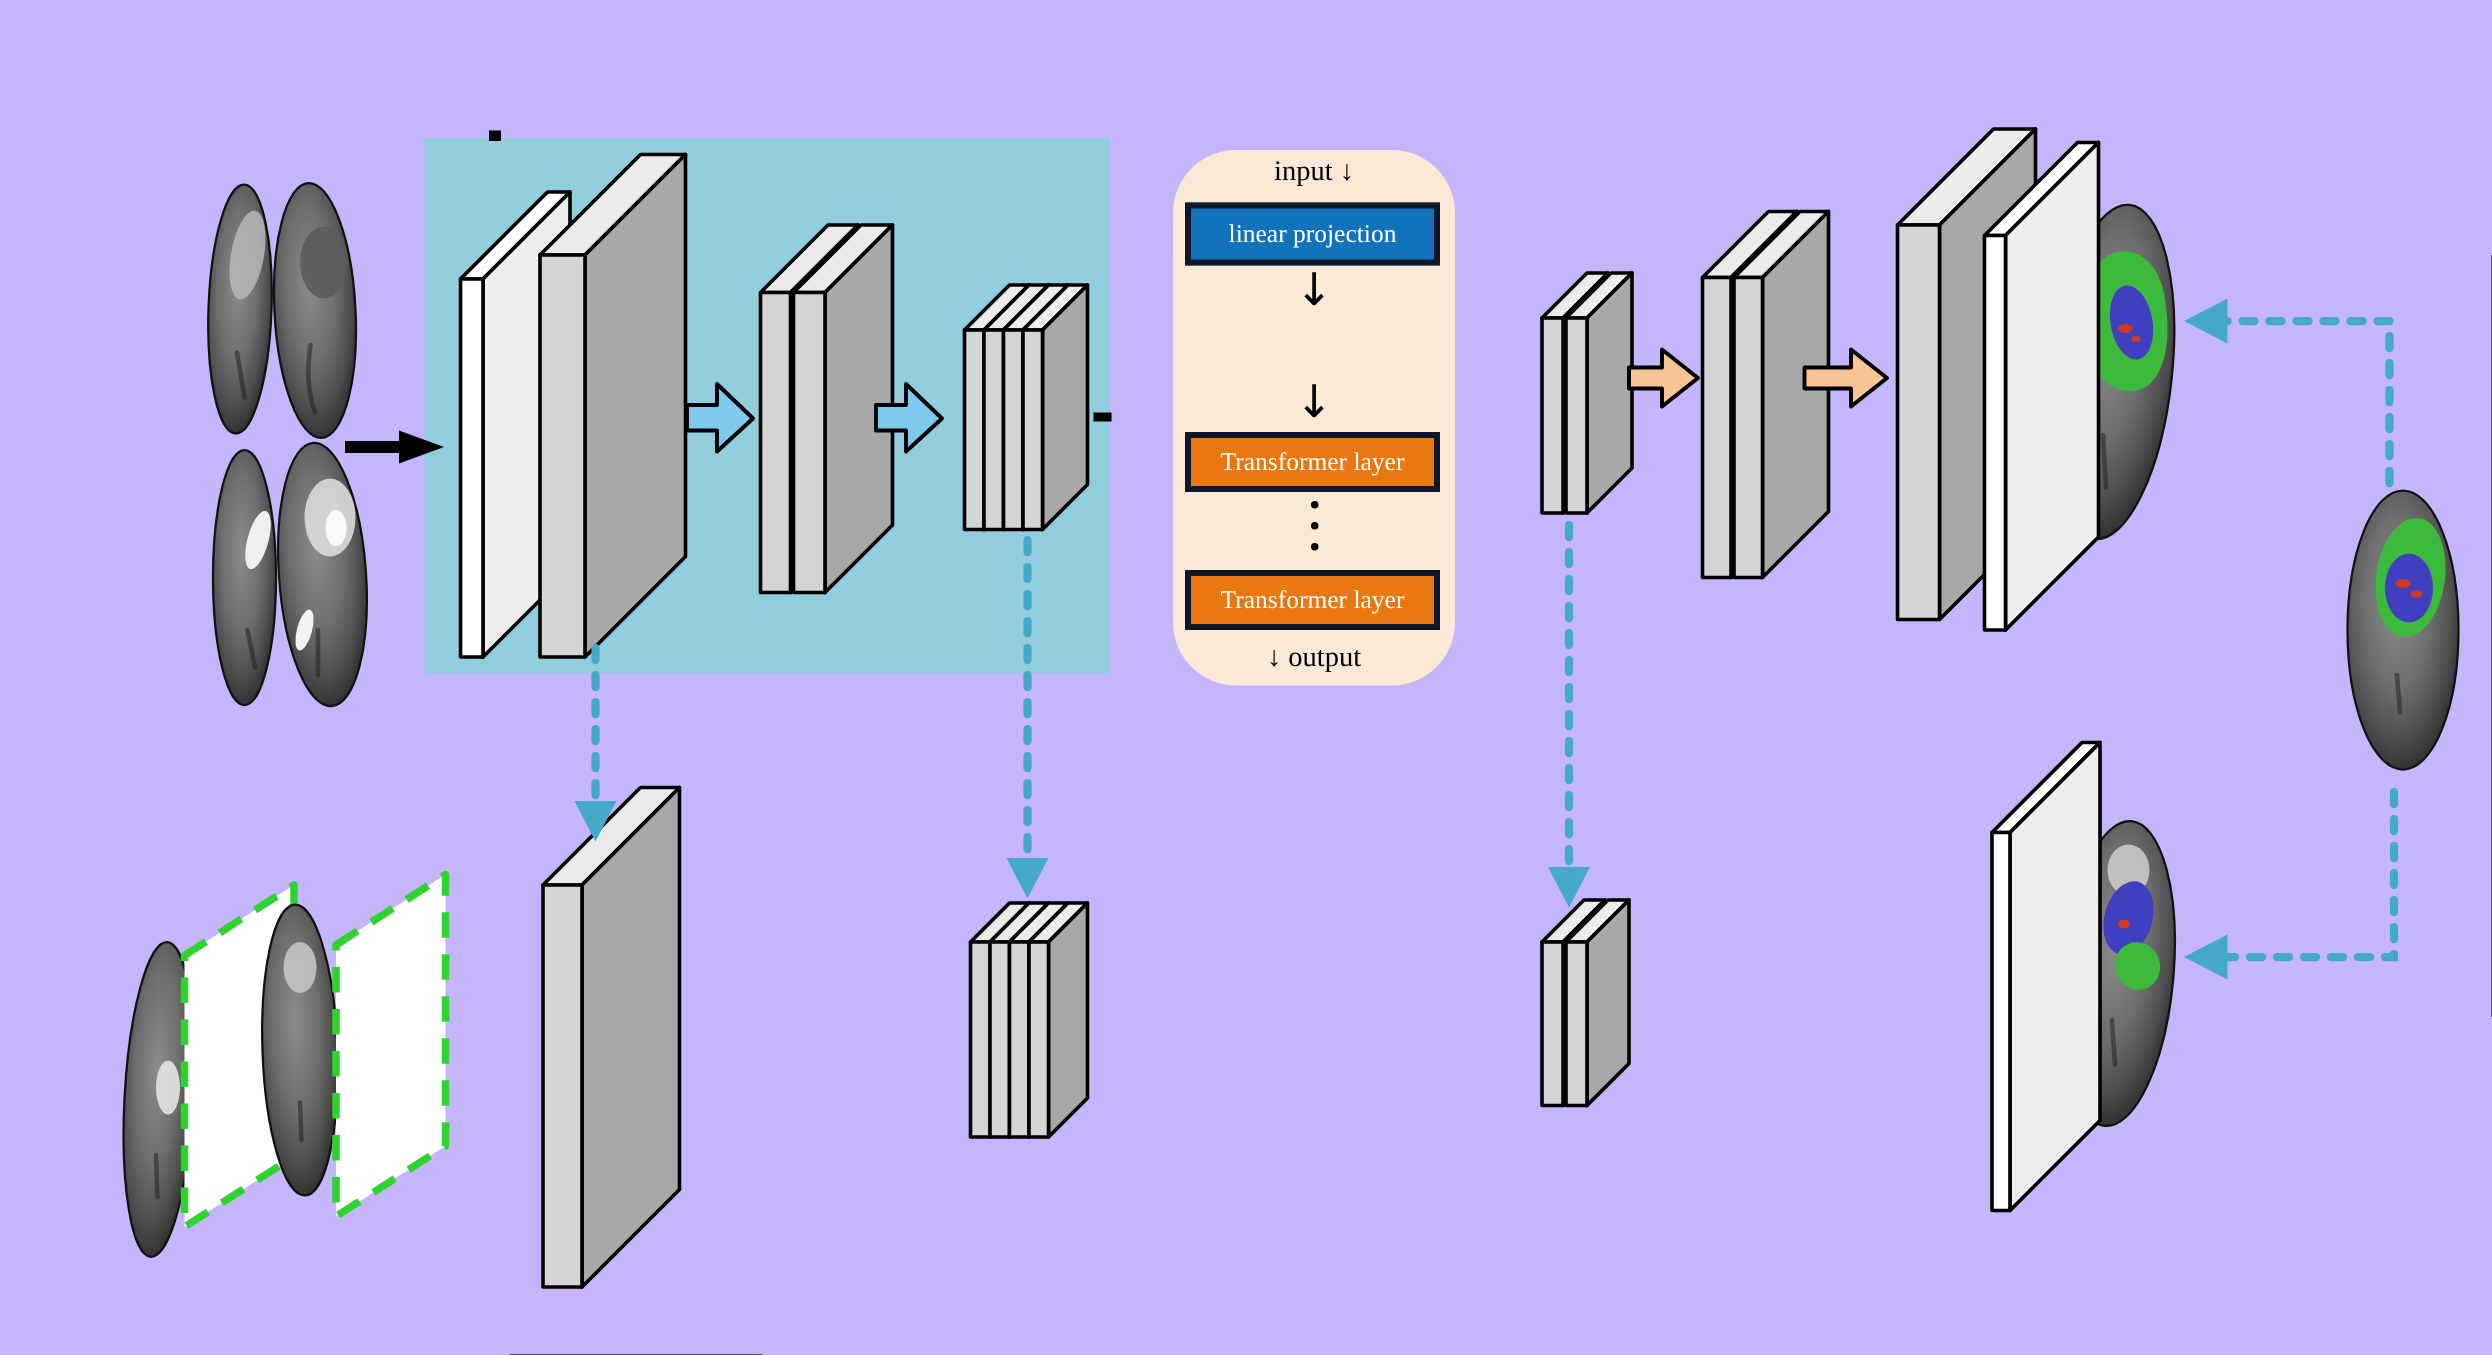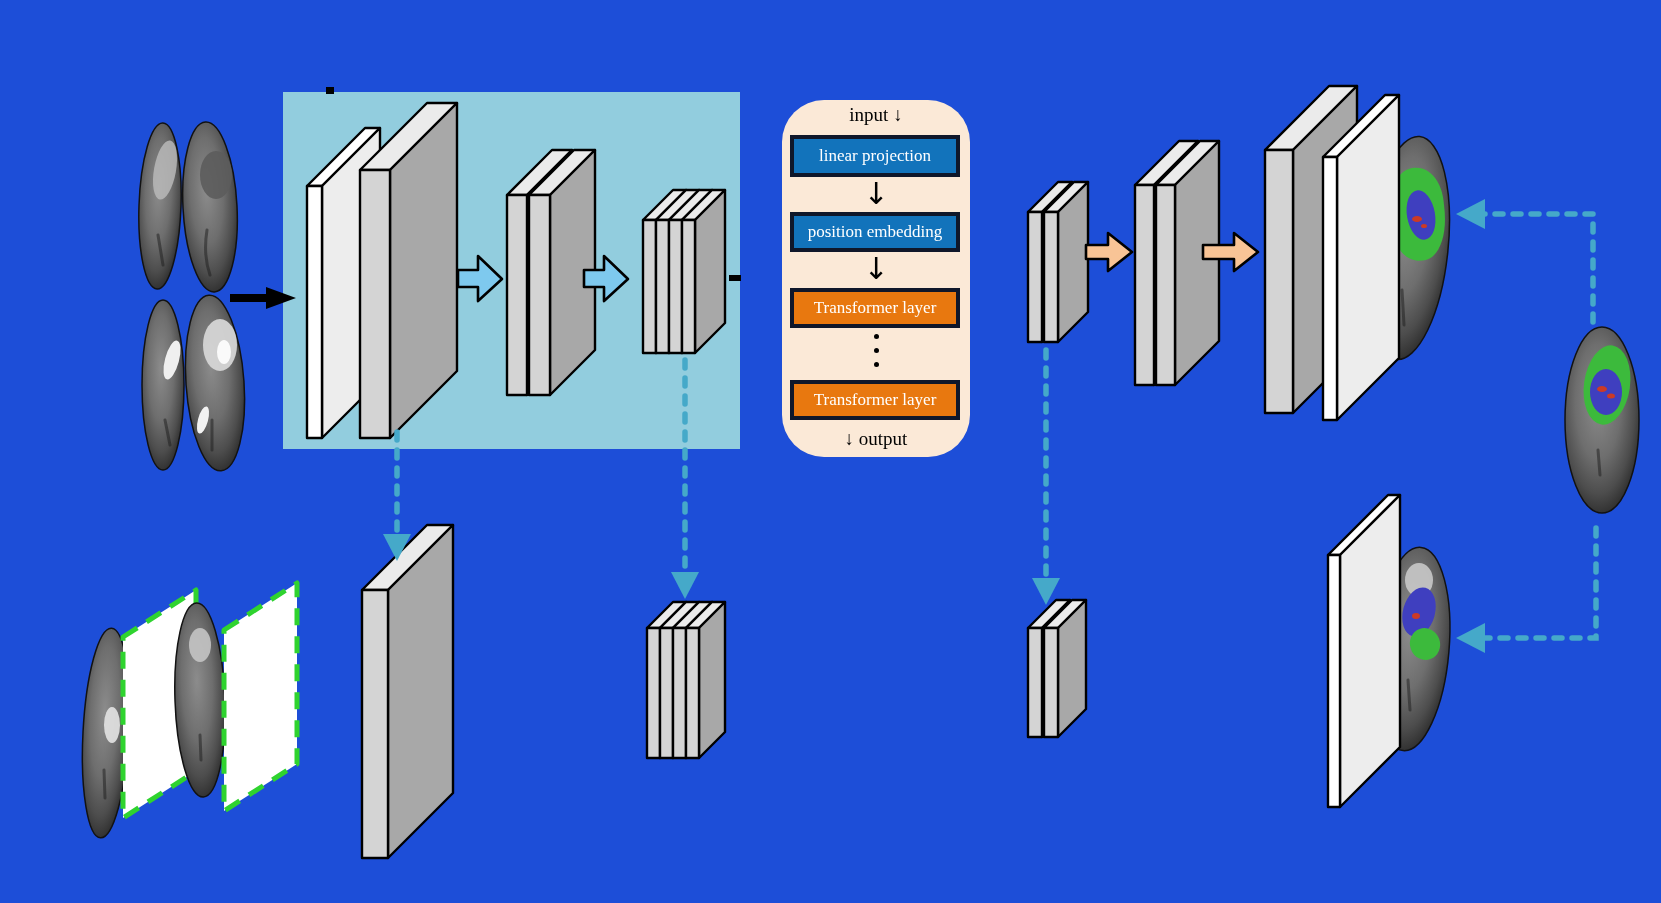--- a/index.html
+++ b/index.html
@@ -1,16 +1,16 @@
 <!DOCTYPE html>
 <html><head>
 <meta charset="utf-8">
 <style>
   html,body{margin:0;padding:0;background:#000;}
-  #scene{position:relative;width:1661px;height:903px;background:#1d4ed8;overflow:hidden;
+  #scene{position:relative;width:1661px;height:903px;background:#c4b5fd;overflow:hidden;
          font-family:"Liberation Serif","DejaVu Serif",serif;}
   #fig{position:absolute;left:0;top:0;width:1661px;height:903px;}
 
   
   .face{stroke:#000;stroke-width:2.4;stroke-linejoin:round;}
   .face.gray.front{fill:#d4d4d4}
   .face.gray.side{fill:#a8a8a8}
   .face.gray.top{fill:#ebebeb}
   .face.white.front{fill:#ffffff}
   .face.white.side{fill:#ededed}
@@ -260,21 +260,20 @@
     <ellipse cx="200" cy="645" rx="11" ry="17" fill="#c4c4c4" opacity=".9"></ellipse>
     <path class="btex" d="M200,735 L201,760"></path>
     <polygon class="mask-quad" points="224,630 297,583 297,764 224,811" stroke="#2fd32f"></polygon>
   </g>
 </svg>
 
 <div class="panel">
   <div class="io" style="top:4px;">input ↓</div>
   <div class="pbox blue" style="top:35px;height:42px;">linear projection</div>
   <div class="varrow" style="top:77px;">↓</div>
-  <div class="pbox blue" style="top:112px;height:40px;">position embedding</div>
   <div class="varrow" style="top:152px;">↓</div>
   <div class="pbox orange" style="top:188px;height:40px;">Transformer layer</div>
   <div class="dots" style="top:234px;">
         <span></span>
         <span></span>
         <span></span>
       </div>
   <div class="pbox orange" style="top:280px;height:40px;">Transformer layer</div>
   <div class="io" style="top:328px;">↓ output</div>
 </div>

